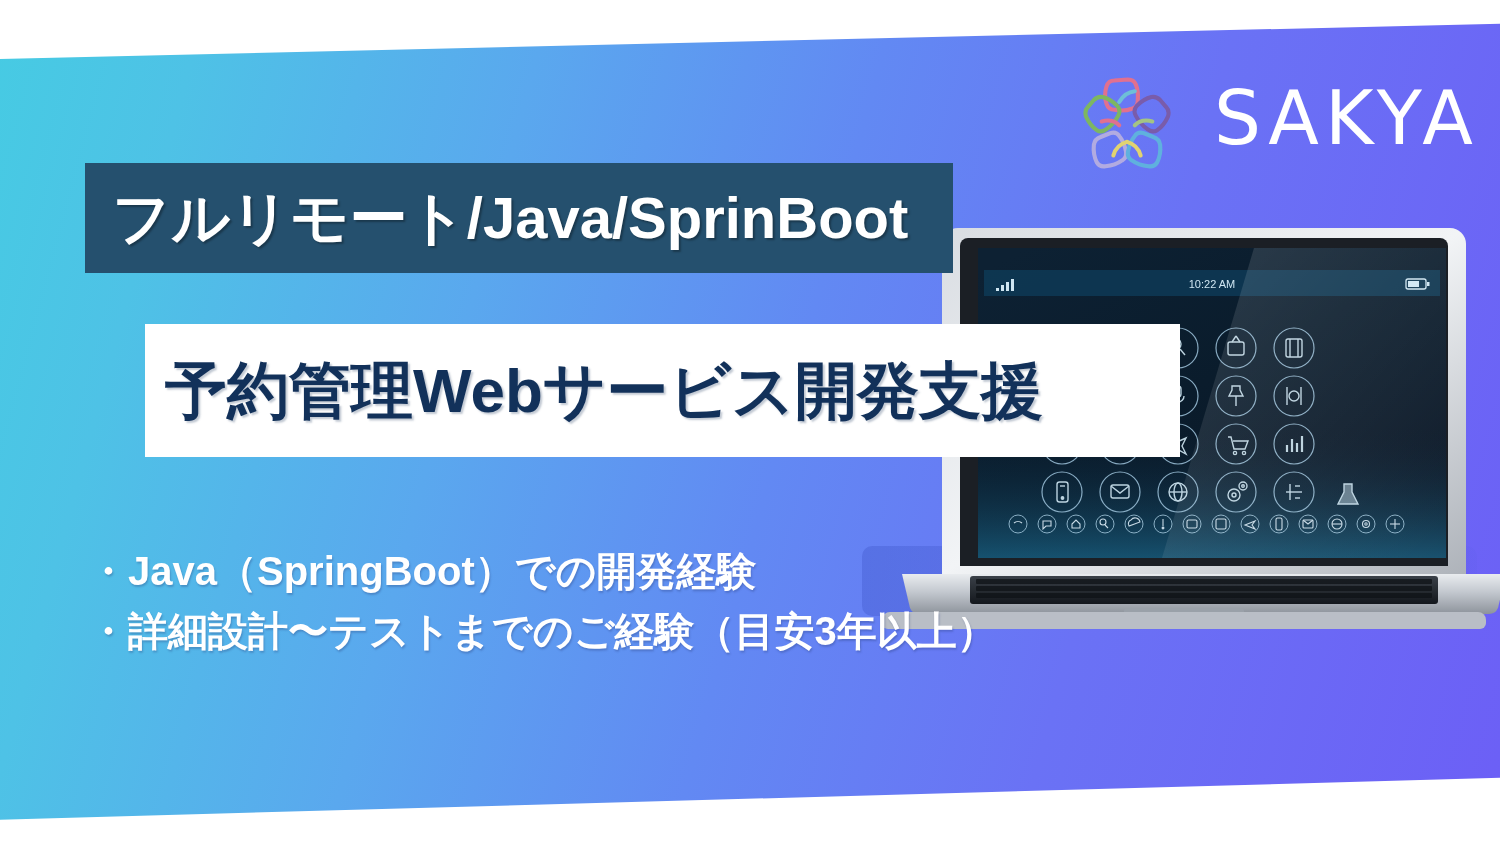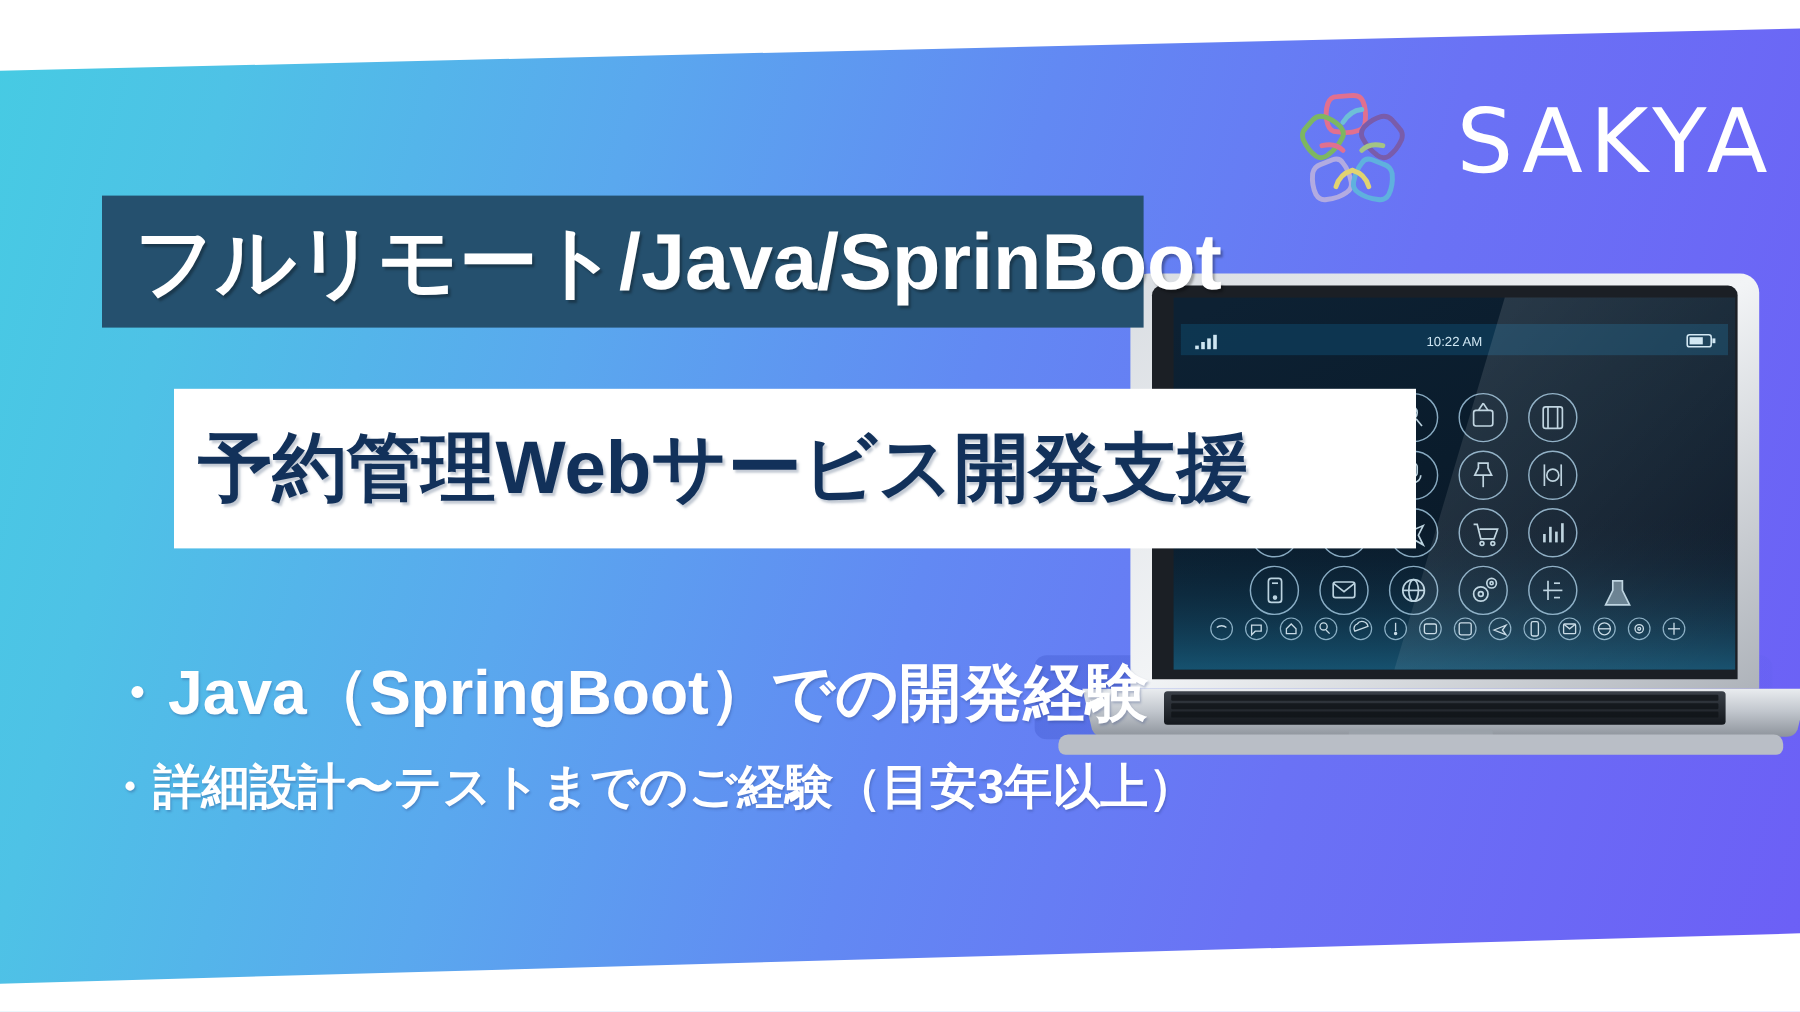--- a/index.html
+++ b/index.html
@@ -40,21 +40,21 @@
   
   .laptop{position:absolute;left:862px;top:216px;width:640px;height:420px;}
   .laptop svg{display:block;}
 
   
   .banner-dark{
     position:absolute;left:85px;top:163px;width:868px;height:110px;
     background:#25506e;display:flex;align-items:center;
   }
   .banner-dark .txt{
-    color:#ffffff;font-weight:bold;font-size:66px;line-height:1;
+    color:#ffffff;font-weight:bold;font-size:58px;line-height:1;
     margin-left:27px;letter-spacing:0px;white-space:nowrap;
     text-shadow:2px 2px 2px rgba(0,0,0,.30);
   }
   .banner-white{
     position:absolute;left:145px;top:312px;width:1035px;height:133px;
     background:#ffffff;display:flex;align-items:center;margin-top:12px;
   }
   .banner-white .txt{
     color:#12315a;font-weight:bold;font-size:62px;line-height:1;
     margin-left:20px;white-space:nowrap;
@@ -64,22 +64,22 @@
   
   .bullets{
     position:absolute;left:88px;top:548px;width:980px;
     display:flex;flex-direction:column;gap:13px;
   }
   .bullet{
     color:#ffffff;font-weight:bold;line-height:1.18;white-space:nowrap;
     text-shadow:1px 2px 2px rgba(40,60,120,.30);
   }
   .bullet.b0{font-size:40px;}
-  .bullet.b1{font-size:52px;}
-  .bullet.b2{font-size:40px;margin-top:11px;}
+  .bullet.b1{font-size:40px;}
+  .bullet.b2{font-size:40px;}
 </style>
 </head>
 <body>
 
 <div class="stage">
 
   <div class="bg"></div>
   <div class="wedge-top"></div>
   <div class="wedge-bottom"></div>
 

